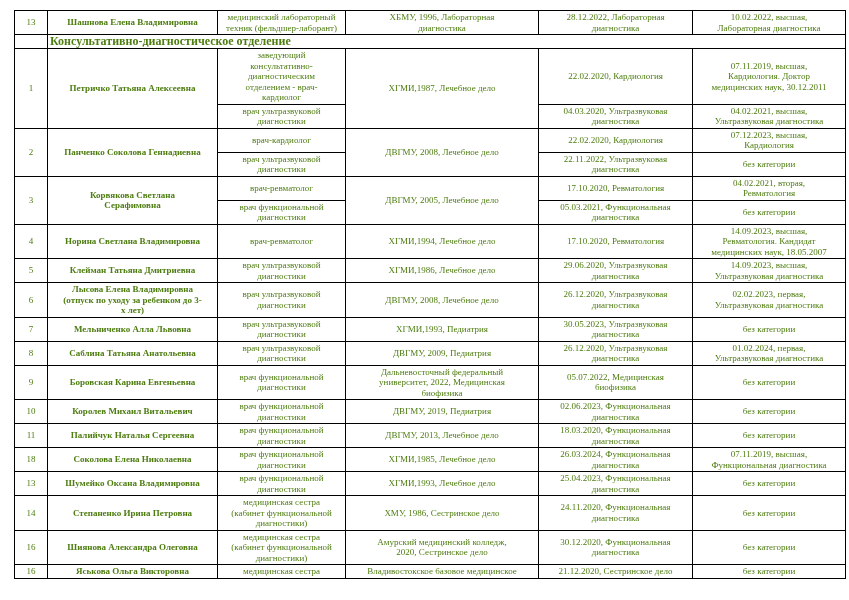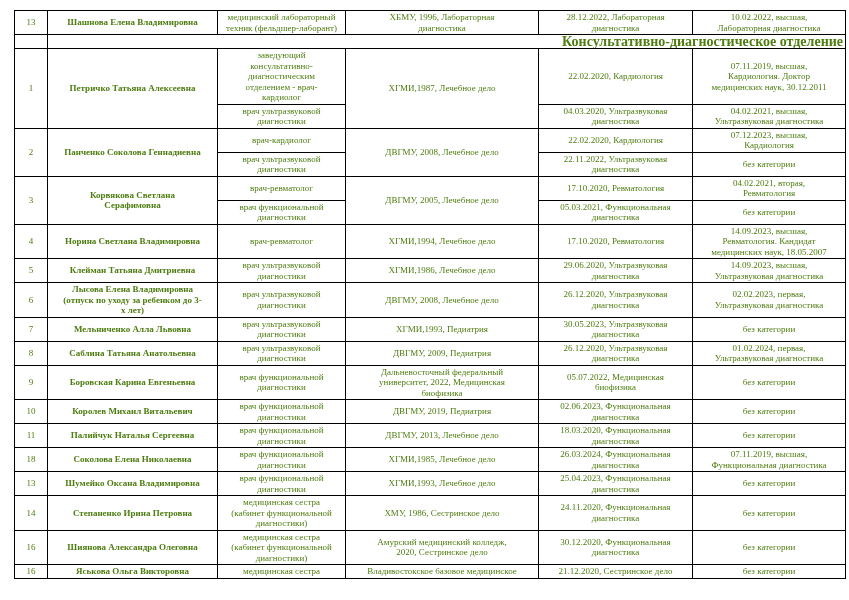--- a/index.html
+++ b/index.html
@@ -32,22 +32,22 @@
     overflow: hidden;
   }
   td.col-num   { width: 33px; }
   td.col-name  { width: 170px; text-align: left; font-weight: bold; padding-left: 5px; padding-right: 3px; }
   td.col-pos   { width: 128px; }
   td.col-edu   { width: 193px; }
   td.col-cert  { width: 154px; }
   td.col-cat   { width: 153px; }
   tr.section-row td.section-title {
     font-weight: bold;
-    text-align: right;
-    font-size: 14px;
+    text-align: left;
+    font-size: 12px;
     line-height: 11px;
   }
 </style>
 </head>
 <body>
 
 <div class="page">
   <table class="staff">
     <tbody id="staff-tbody">
         <tr>

